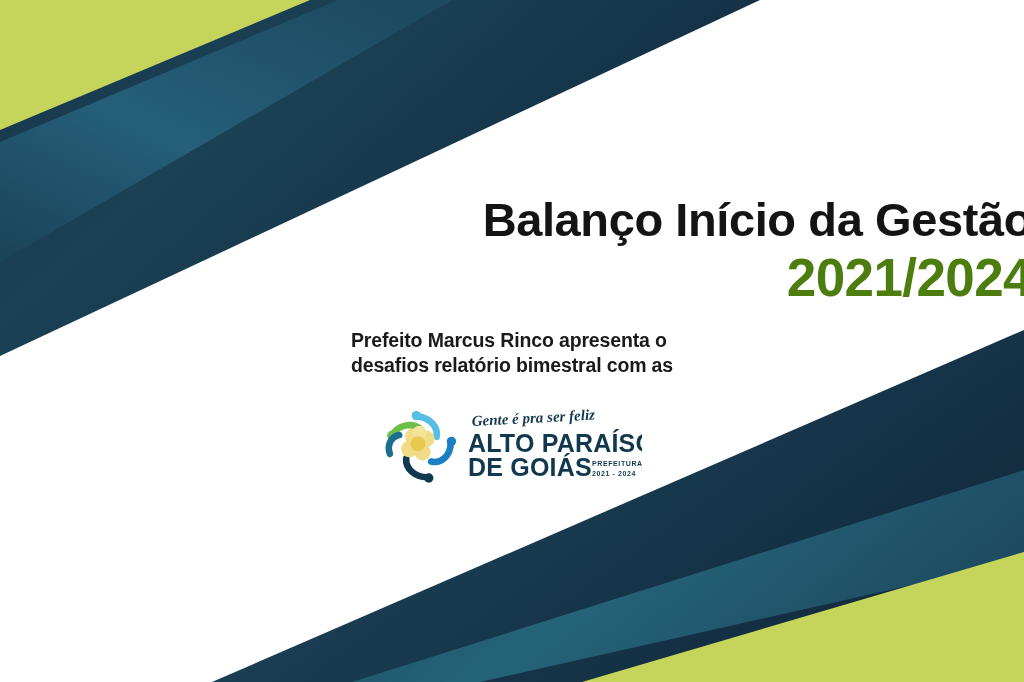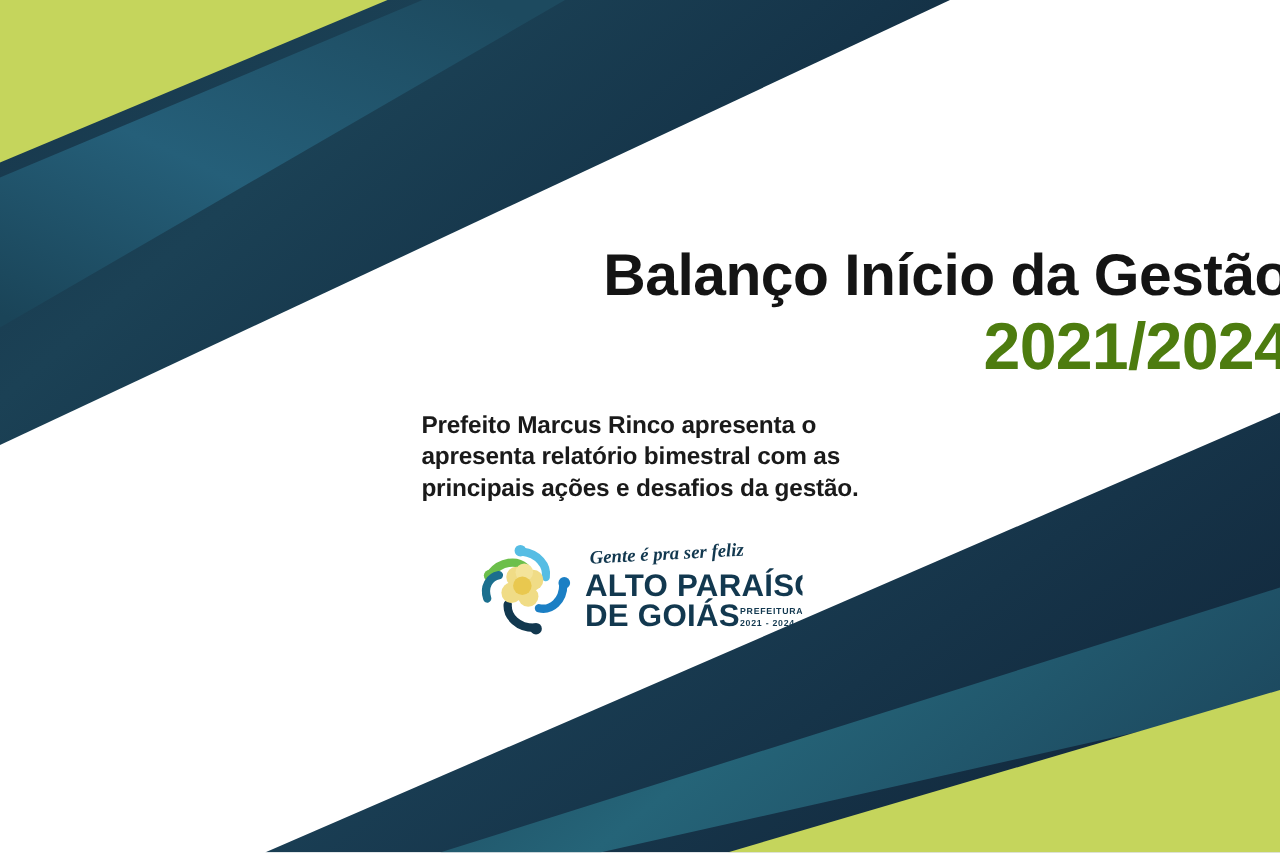--- a/index.html
+++ b/index.html
@@ -136,22 +136,21 @@
 
   <div class="content">
 
     <div class="title-block">
       <div class="title-line1">Balanço Início da Gestão</div>
       <div class="title-line2">2021/2024</div>
     </div>
 
     <div class="subtitle">
       <div>Prefeito Marcus Rinco apresenta o</div>
-      <div>apresenta relatório bimestral com as</div>
-      <div>principais ações e desafios da gestão.</div>
+      <div>desafios relatório bimestral com as</div>
     </div>
 
     <div class="logo">
 
       <svg class="logo-mark" width="78" height="78" viewBox="0 0 100 100">
 
         <g stroke-linecap="round" fill="none" stroke-width="8.5">
 
           <path d="M14 34 C 24 22, 40 20, 49 28" stroke="#6cbf4b"></path>
           <circle cx="12.5" cy="36.5" r="6" fill="#6cbf4b" stroke="none"></circle>

